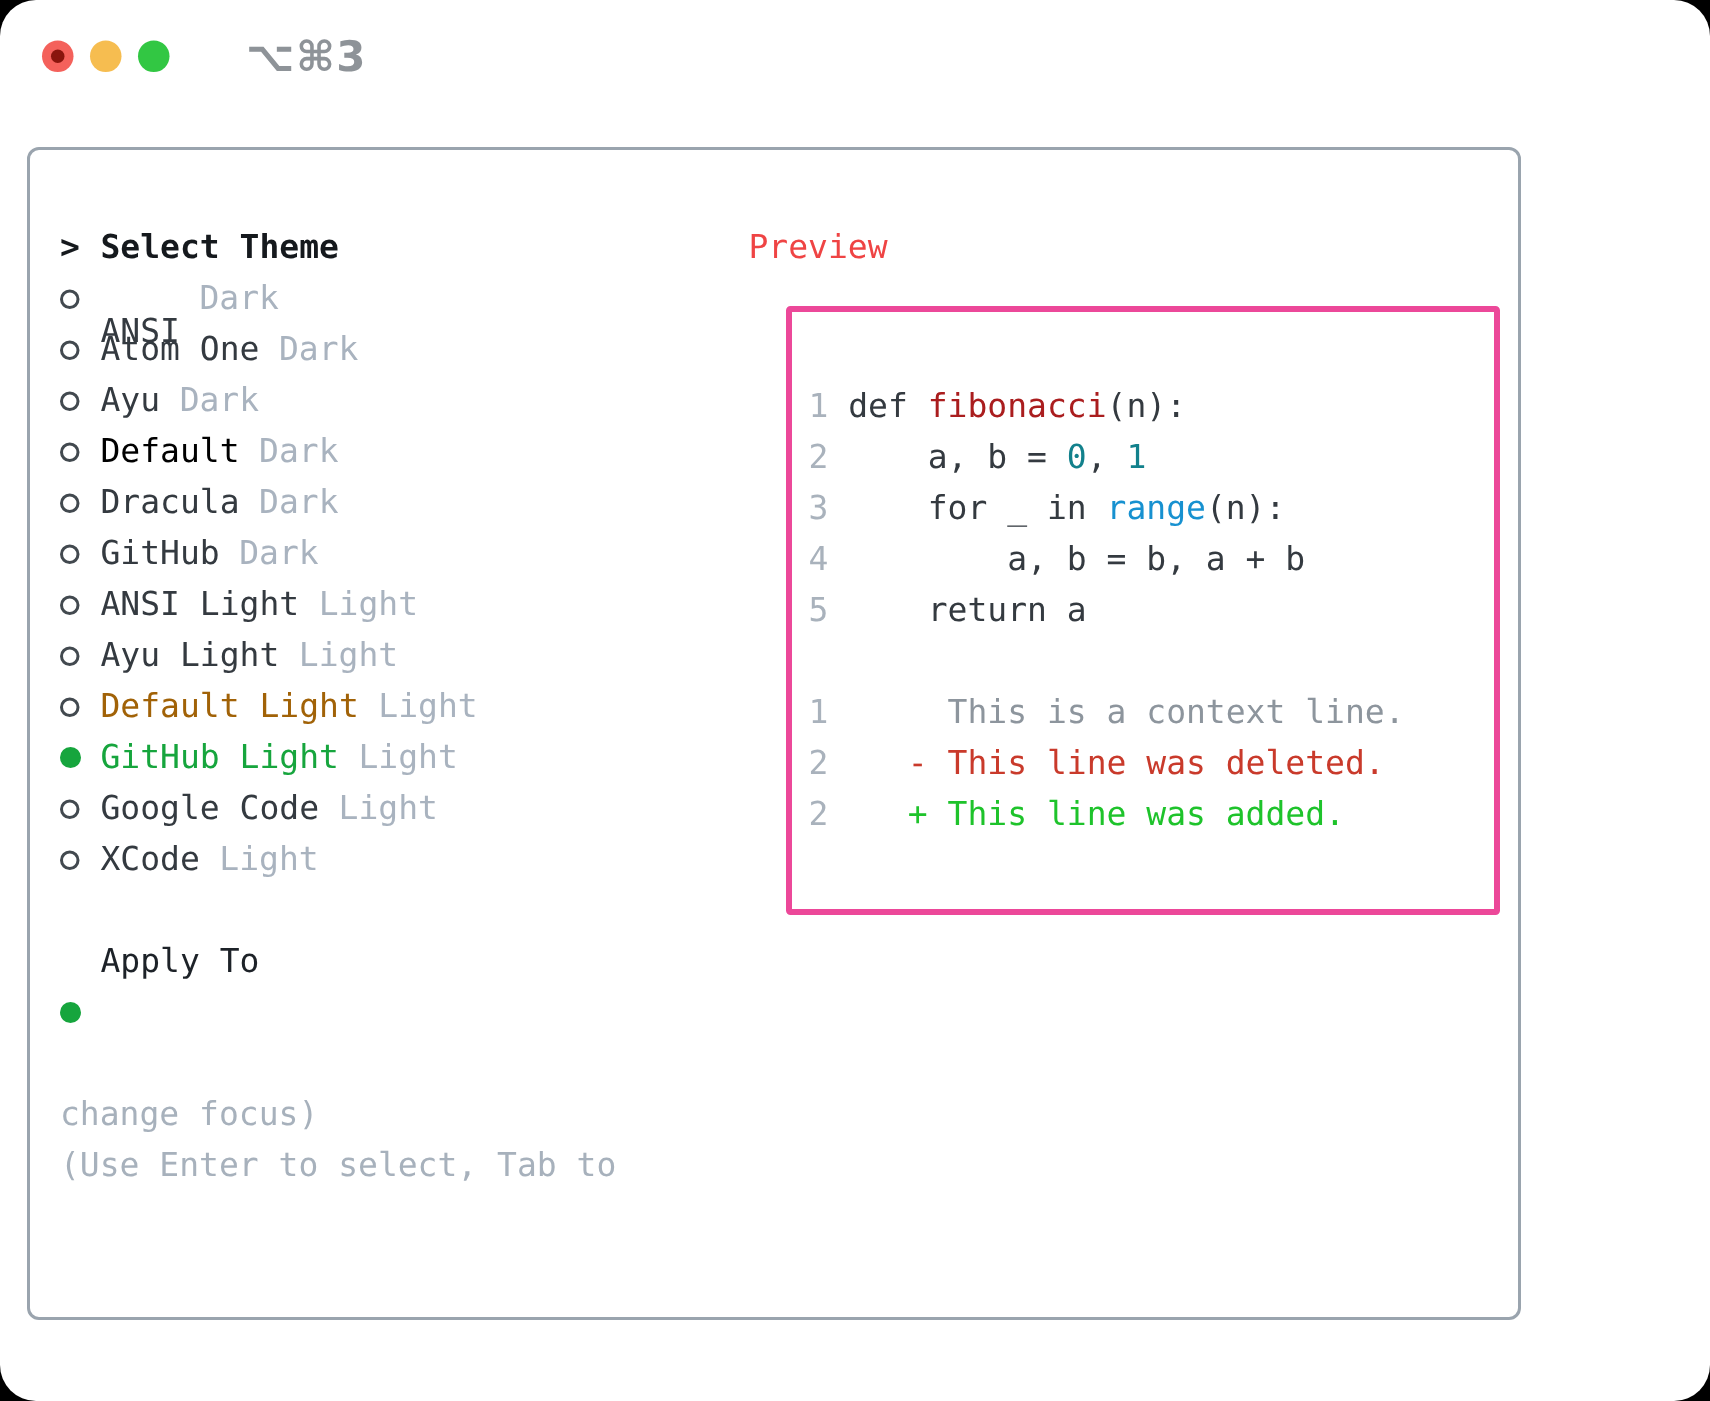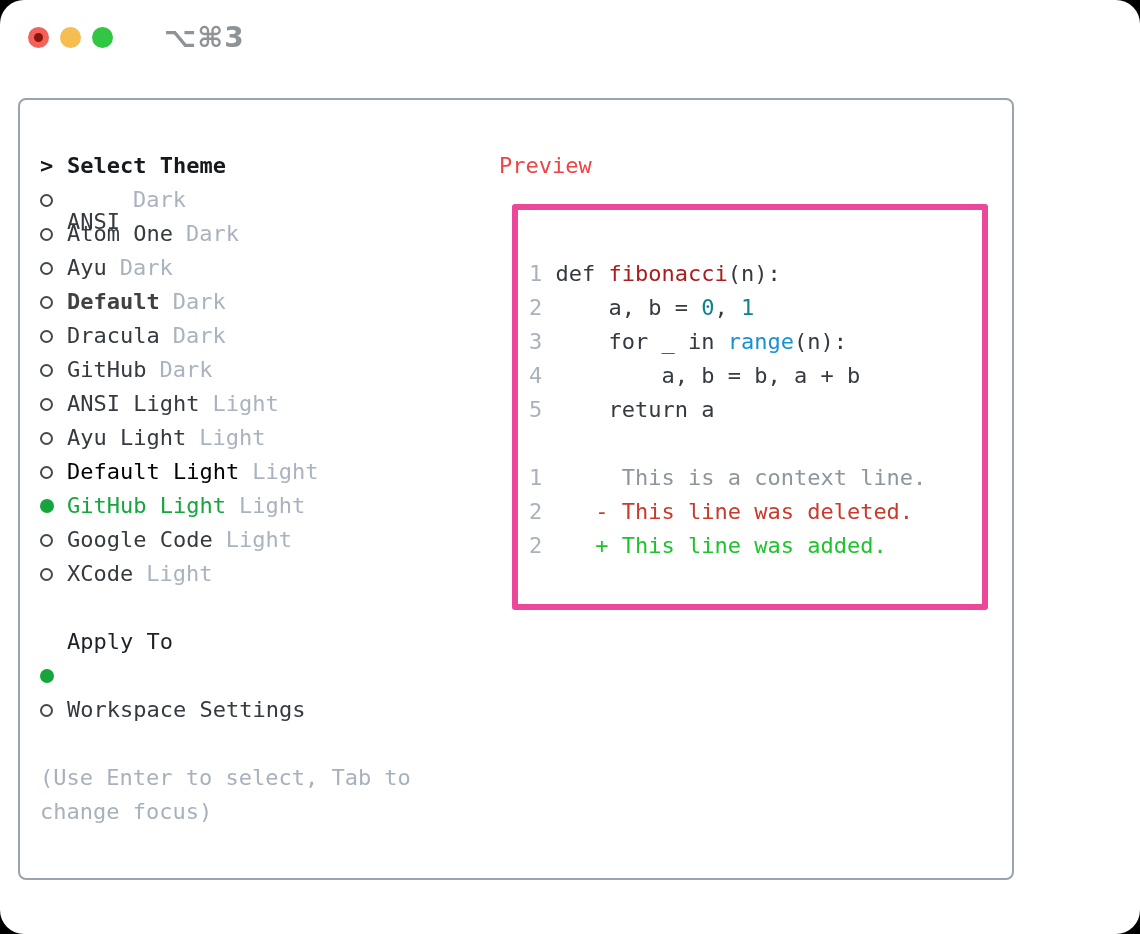--- a/index.html
+++ b/index.html
@@ -33,22 +33,22 @@
           border:2px solid #42494f; box-sizing:border-box; }
   .dot  { display:inline-block; width:14px; height:14px; border-radius:50%; background:#16a53d; }
   .caret { font-weight:bold; color:#15191d; }
   .section-title { font-weight:bold; color:#15191d; }
   .plain-title { color:#1d2228; }
   .variant { margin-left:13px; }
   .hint-row { color:#a7b1bc; }
   
   .preview-title { position:absolute; left:479px; top:49px; height:34px; display:flex; align-items:center;
                    font-weight:normal; color:#ef4444; }
-  .preview-box { position:absolute; left:492px; top:104px; width:476px; height:406px;
-                 border:6px solid #ec4899; border-radius:3px; box-sizing:border-box; }
+  .preview-box { position:absolute; left:504px; top:104px; width:476px; height:406px;
+                 border:4px solid #ec4899; border-radius:3px; box-sizing:border-box; }
   .code-pre { position:absolute; left:11px; top:47px; margin:0;
               font-family:"DejaVu Sans Mono","Liberation Mono",monospace;
               font-size:22px; line-height:34px; white-space:pre; }
 </style>
 </head>
 <body>
 
 <div class="window">
 
   <div class="titlebar">
@@ -65,47 +65,46 @@
     <div class="left-col">
       <div class="row">
         <span class="marker-col caret">&gt;</span>
         <span class="section-title">Select Theme</span>
       </div>
 
       <div id="theme-list">
           <div class="row"><span class="marker-col"><span class="ring"></span></span><span style="color: rgb(52, 58, 64); margin-top: 43px;">ANSI</span><span class="variant" style="color: rgb(169, 179, 191);">Dark</span></div>
           <div class="row"><span class="marker-col"><span class="ring"></span></span><span style="color: rgb(52, 58, 64);">Atom One</span><span class="variant" style="color: rgb(169, 179, 191);">Dark</span></div>
           <div class="row"><span class="marker-col"><span class="ring"></span></span><span style="color: rgb(52, 58, 64);">Ayu</span><span class="variant" style="color: rgb(169, 179, 191);">Dark</span></div>
-          <div class="row"><span class="marker-col"><span class="ring"></span></span><span style="color: #404040; font-weight: bold;">Default</span><span class="variant" style="color: rgb(169, 179, 191);">Dark</span></div>
+          <div class="row"><span class="marker-col"><span class="ring"></span></span><span style="color: #000000;">Default</span><span class="variant" style="color: rgb(169, 179, 191);">Dark</span></div>
           <div class="row"><span class="marker-col"><span class="ring"></span></span><span style="color: rgb(52, 58, 64);">Dracula</span><span class="variant" style="color: rgb(169, 179, 191);">Dark</span></div>
           <div class="row"><span class="marker-col"><span class="ring"></span></span><span style="color: rgb(52, 58, 64);">GitHub</span><span class="variant" style="color: rgb(169, 179, 191);">Dark</span></div>
           <div class="row"><span class="marker-col"><span class="ring"></span></span><span style="color: rgb(52, 58, 64);">ANSI Light</span><span class="variant" style="color: rgb(169, 179, 191);">Light</span></div>
           <div class="row"><span class="marker-col"><span class="ring"></span></span><span style="color: rgb(52, 58, 64);">Ayu Light</span><span class="variant" style="color: rgb(169, 179, 191);">Light</span></div>
-          <div class="row"><span class="marker-col"><span class="ring"></span></span><span style="color: #000000;">Default Light</span><span class="variant" style="color: rgb(169, 179, 191);">Light</span></div>
+          <div class="row"><span class="marker-col"><span class="ring"></span></span><span style="color: #a16207;">Default Light</span><span class="variant" style="color: rgb(169, 179, 191);">Light</span></div>
           <div class="row"><span class="marker-col"><span class="dot"></span></span><span style="color: rgb(22, 165, 61);">GitHub Light</span><span class="variant" style="color: rgb(169, 179, 191);">Light</span></div>
           <div class="row"><span class="marker-col"><span class="ring"></span></span><span style="color: rgb(52, 58, 64);">Google Code</span><span class="variant" style="color: rgb(169, 179, 191);">Light</span></div>
           <div class="row"><span class="marker-col"><span class="ring"></span></span><span style="color: rgb(52, 58, 64);">XCode</span><span class="variant" style="color: rgb(169, 179, 191);">Light</span></div>
         </div>
 
       <div class="row"></div>
 
       <div class="row">
         <span class="marker-col"></span>
         <span class="plain-title">Apply To</span>
       </div>
 
       <div id="apply-list">
           <div class="row"><span class="marker-col"><span class="dot"></span></span></div>
-          <div class="row"><span class="marker-col"><span class="ring"></span></span><span style="color: rgb(52, 58, 64);">Workspace Settings</span></div>
         </div>
 
       <div class="row"></div>
 
+      <div class="row hint-row">change focus)</div>
       <div class="row hint-row">(Use Enter to select, Tab to</div>
-      <div class="row hint-row">change focus)</div>
     </div>
 
     <div class="preview-title">Preview</div>
 
     <div class="preview-box">
       <pre class="code-pre" id="code-pre"><span style="color: rgb(169, 178, 188);">1</span><span style="color: rgb(52, 58, 64);"> def </span><span style="color: rgb(170, 29, 30);">fibonacci</span><span style="color: rgb(52, 58, 64);">(n):</span>
 <span style="color: rgb(169, 178, 188);">2</span><span style="color: rgb(52, 58, 64);">     a, b = </span><span style="color: rgb(18, 129, 140);">0</span><span style="color: rgb(52, 58, 64);">, </span><span style="color: rgb(18, 129, 140);">1</span>
 <span style="color: rgb(169, 178, 188);">3</span><span style="color: rgb(52, 58, 64);">     for _ in </span><span style="color: rgb(23, 145, 208);">range</span><span style="color: rgb(52, 58, 64);">(n):</span>
 <span style="color: rgb(169, 178, 188);">4</span><span style="color: rgb(52, 58, 64);">         a, b = b, a + b</span>
 <span style="color: rgb(169, 178, 188);">5</span><span style="color: rgb(52, 58, 64);">     return a</span>

